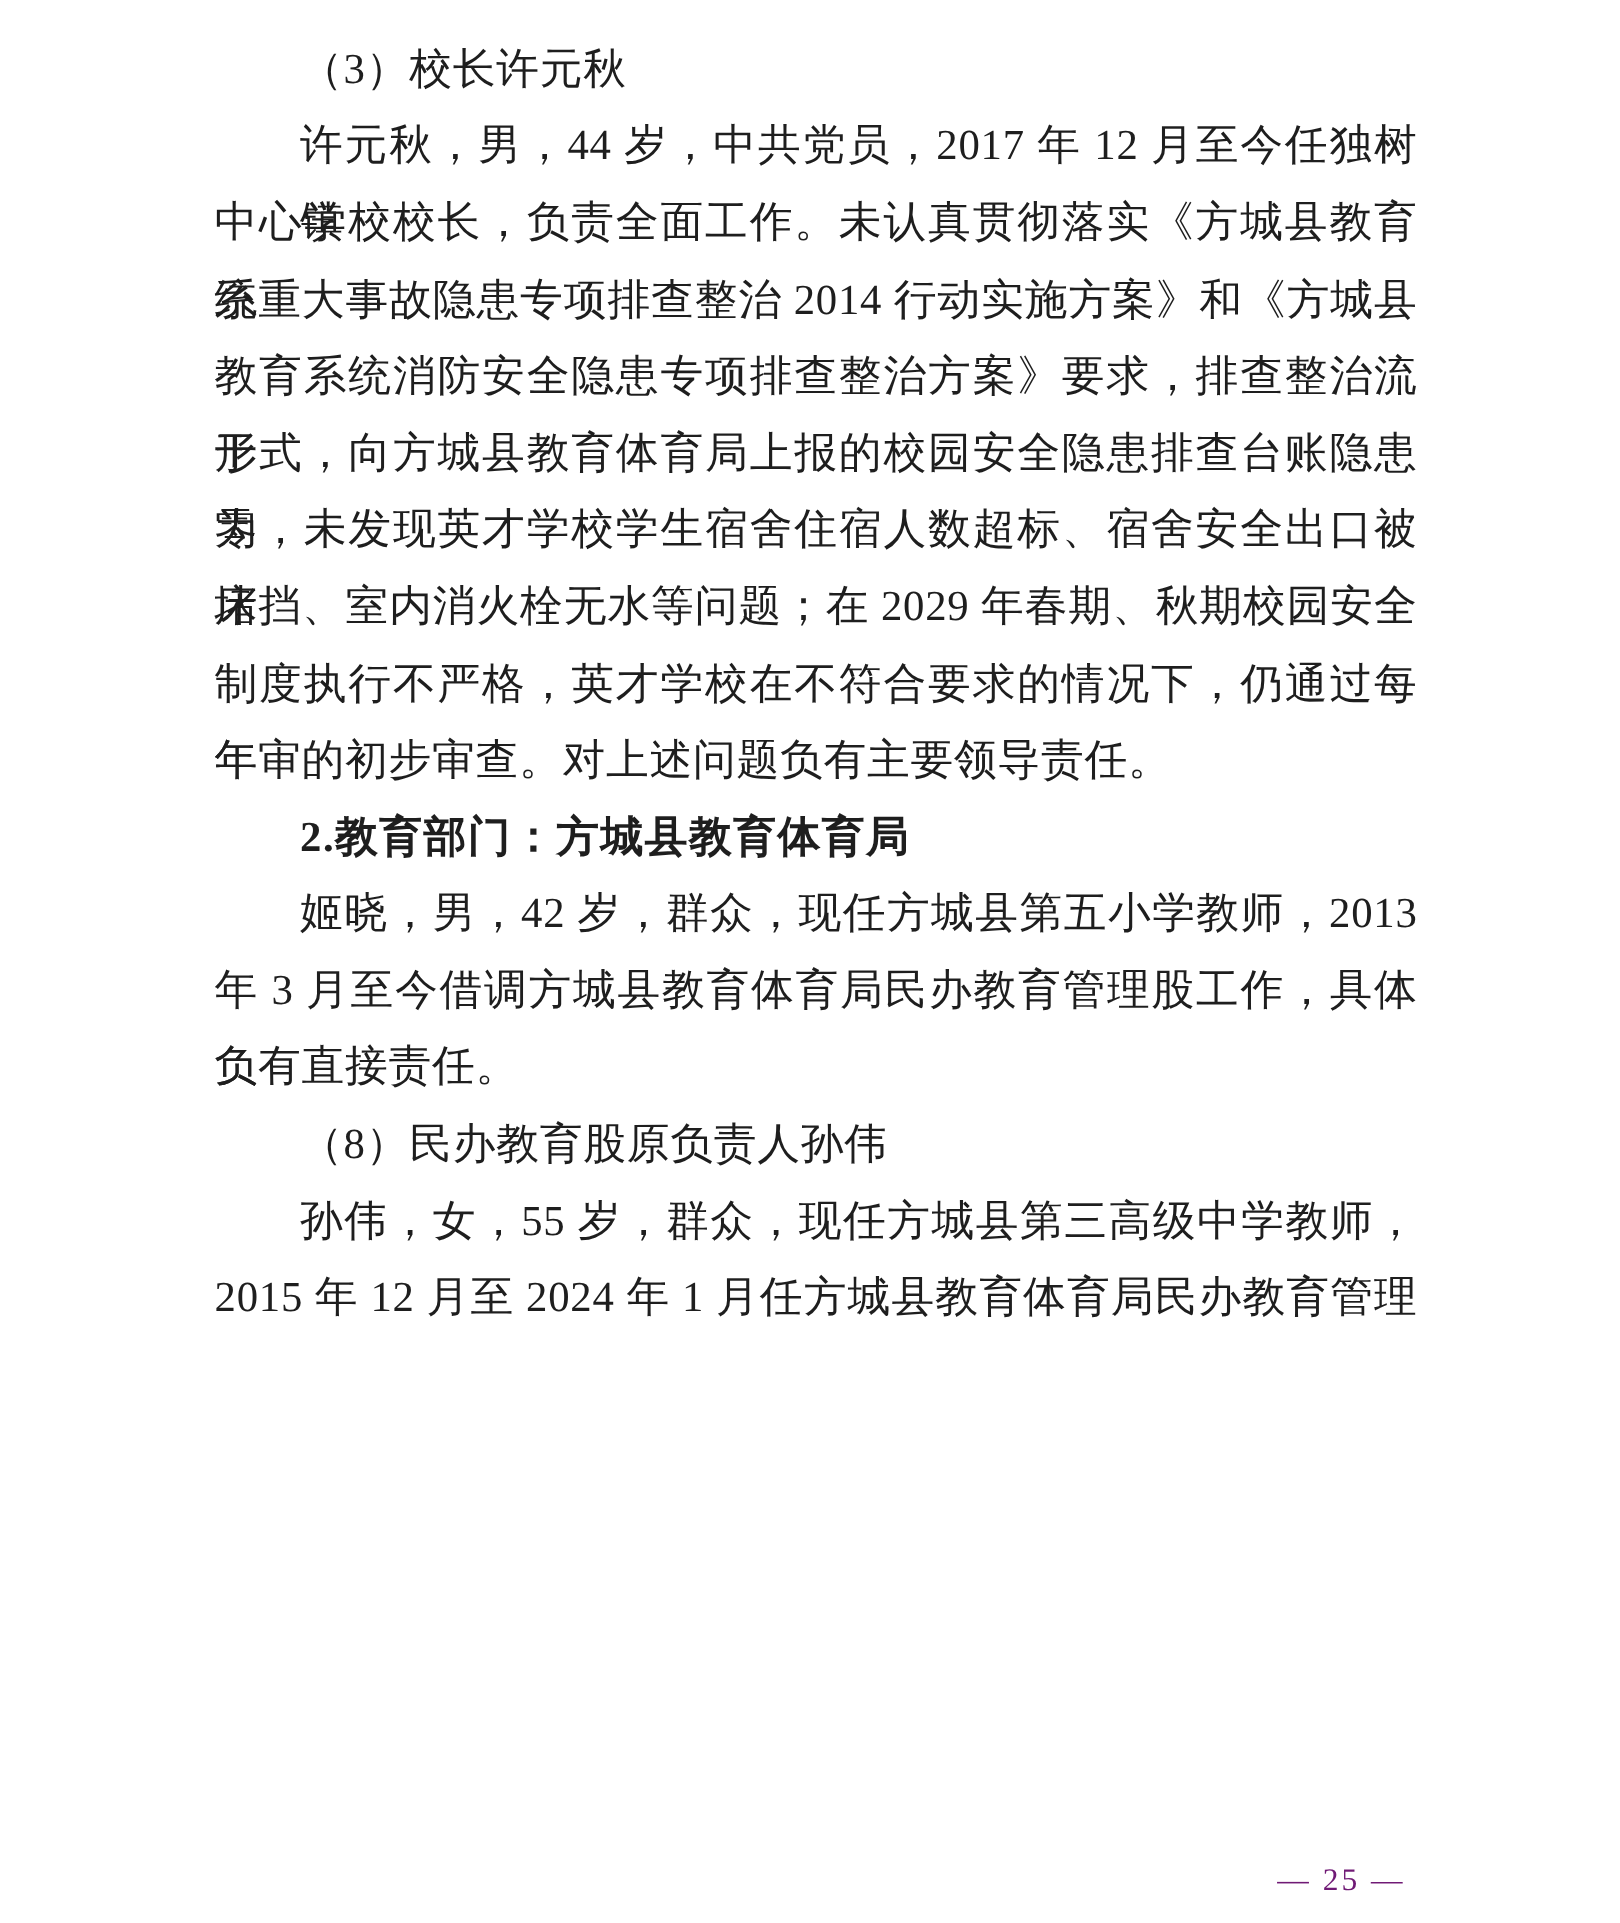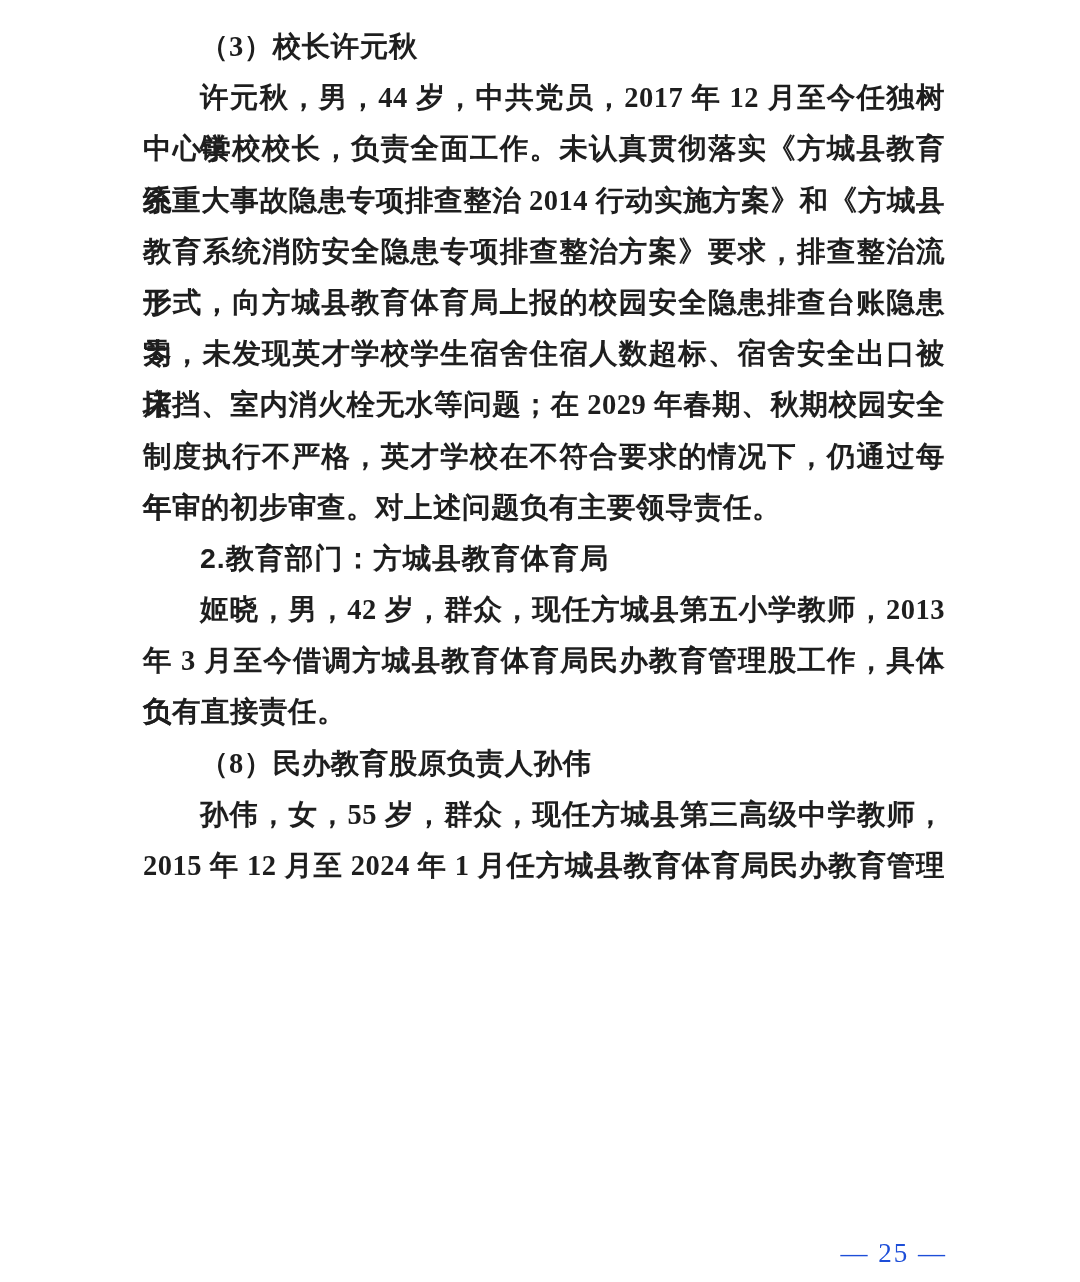--- a/index.html
+++ b/index.html
@@ -23,45 +23,44 @@
     width: 802px;
     color: #1e1e1e;
   }
   .line {
     font-size: 28.5px;
     line-height: 51.2px;
     height: 51.2px;
     letter-spacing: 0.5px;
     white-space: nowrap;
     text-align: left;
-    font-weight: bold;
   }
   
   .line.full {
     white-space: normal;
     text-align: justify;
     text-align-last: justify;
     text-justify: inter-ideograph;
   }
   
   .line.indent {
     padding-left: 57px;
   }
   .line.bold {
-    font-family: Liberation Sans, sans-serif;
+    font-family: Liberation Serif, serif;
     font-weight: 700;
     letter-spacing: 1px;
   }
   .footer {
     position: absolute;
     top: 1237px;
-    right: 133px;
-    font-size: 27px;
+    right: 143px;
+    font-size: 21px;
     line-height: 32px;
-    color: #1d4ed8;
+    color: #701a75;
     letter-spacing: 2px;
   }
 </style>
 </head>
 <body>
 
 <div class="page">
   <div class="content">
     <div class="line indent">（3）校长许元秋</div>
     <div class="line indent full">许元秋，男，44 岁，中共党员，2017 年 12 月至今任独树镇</div>

